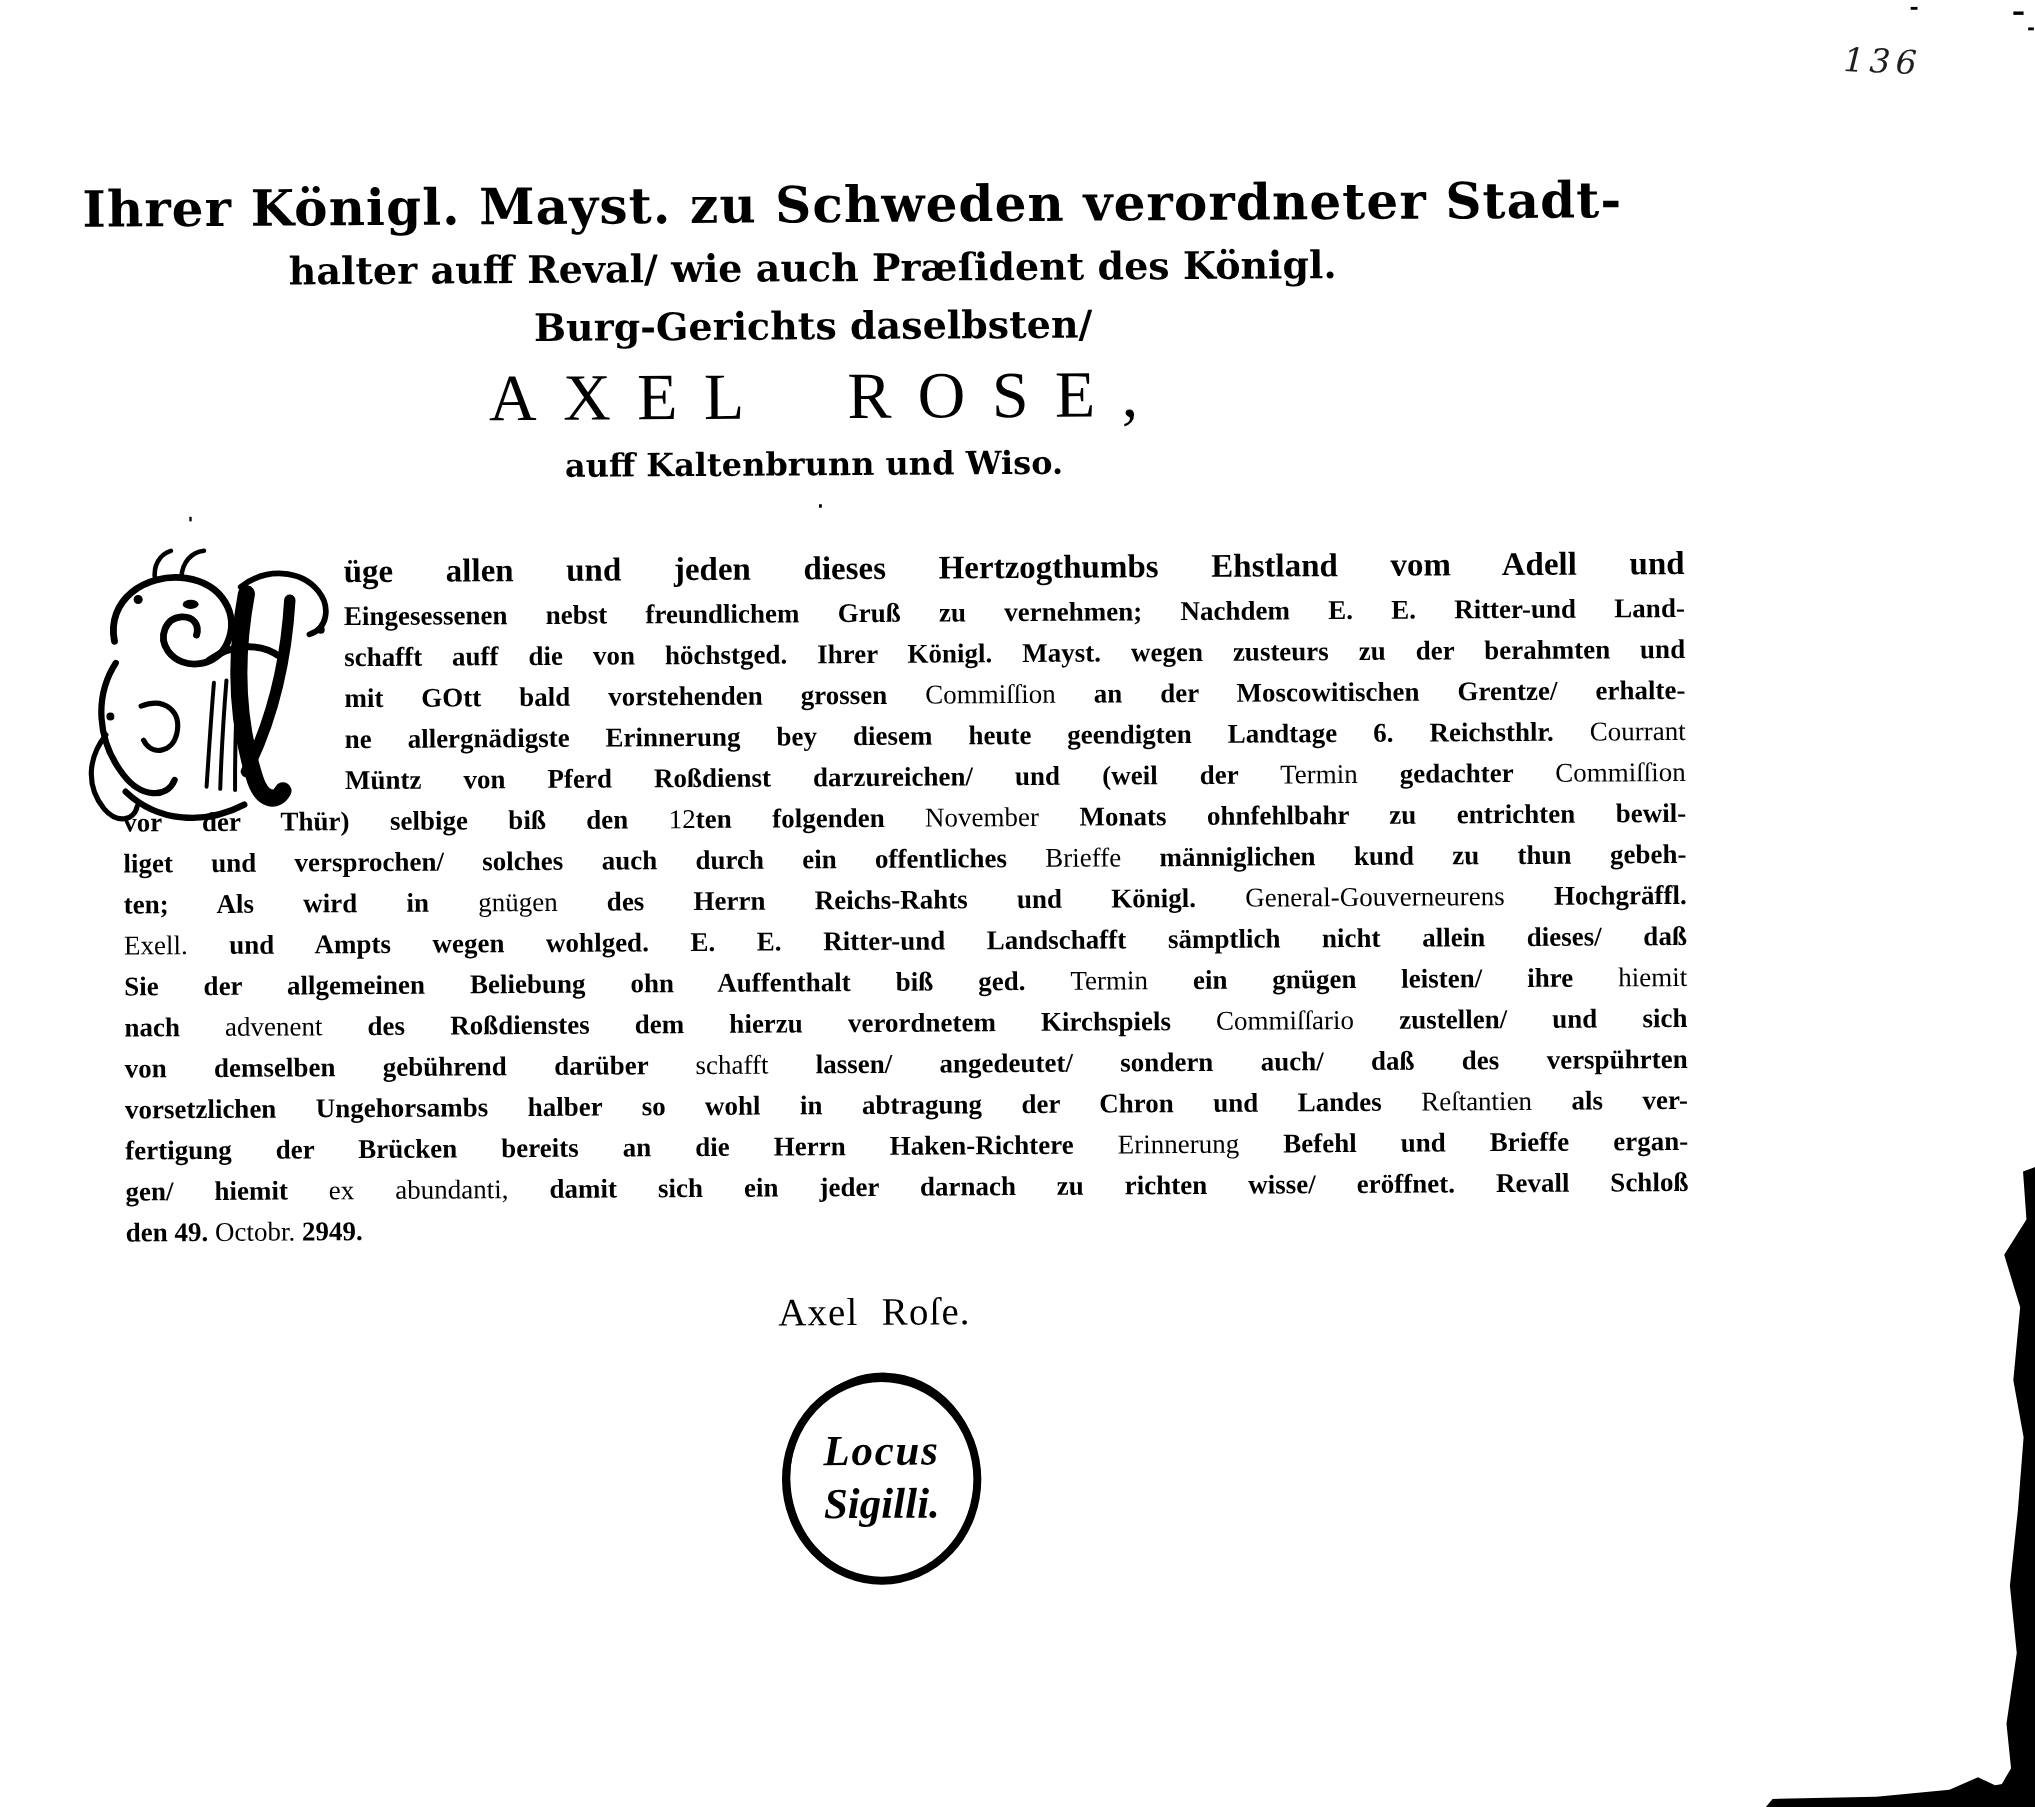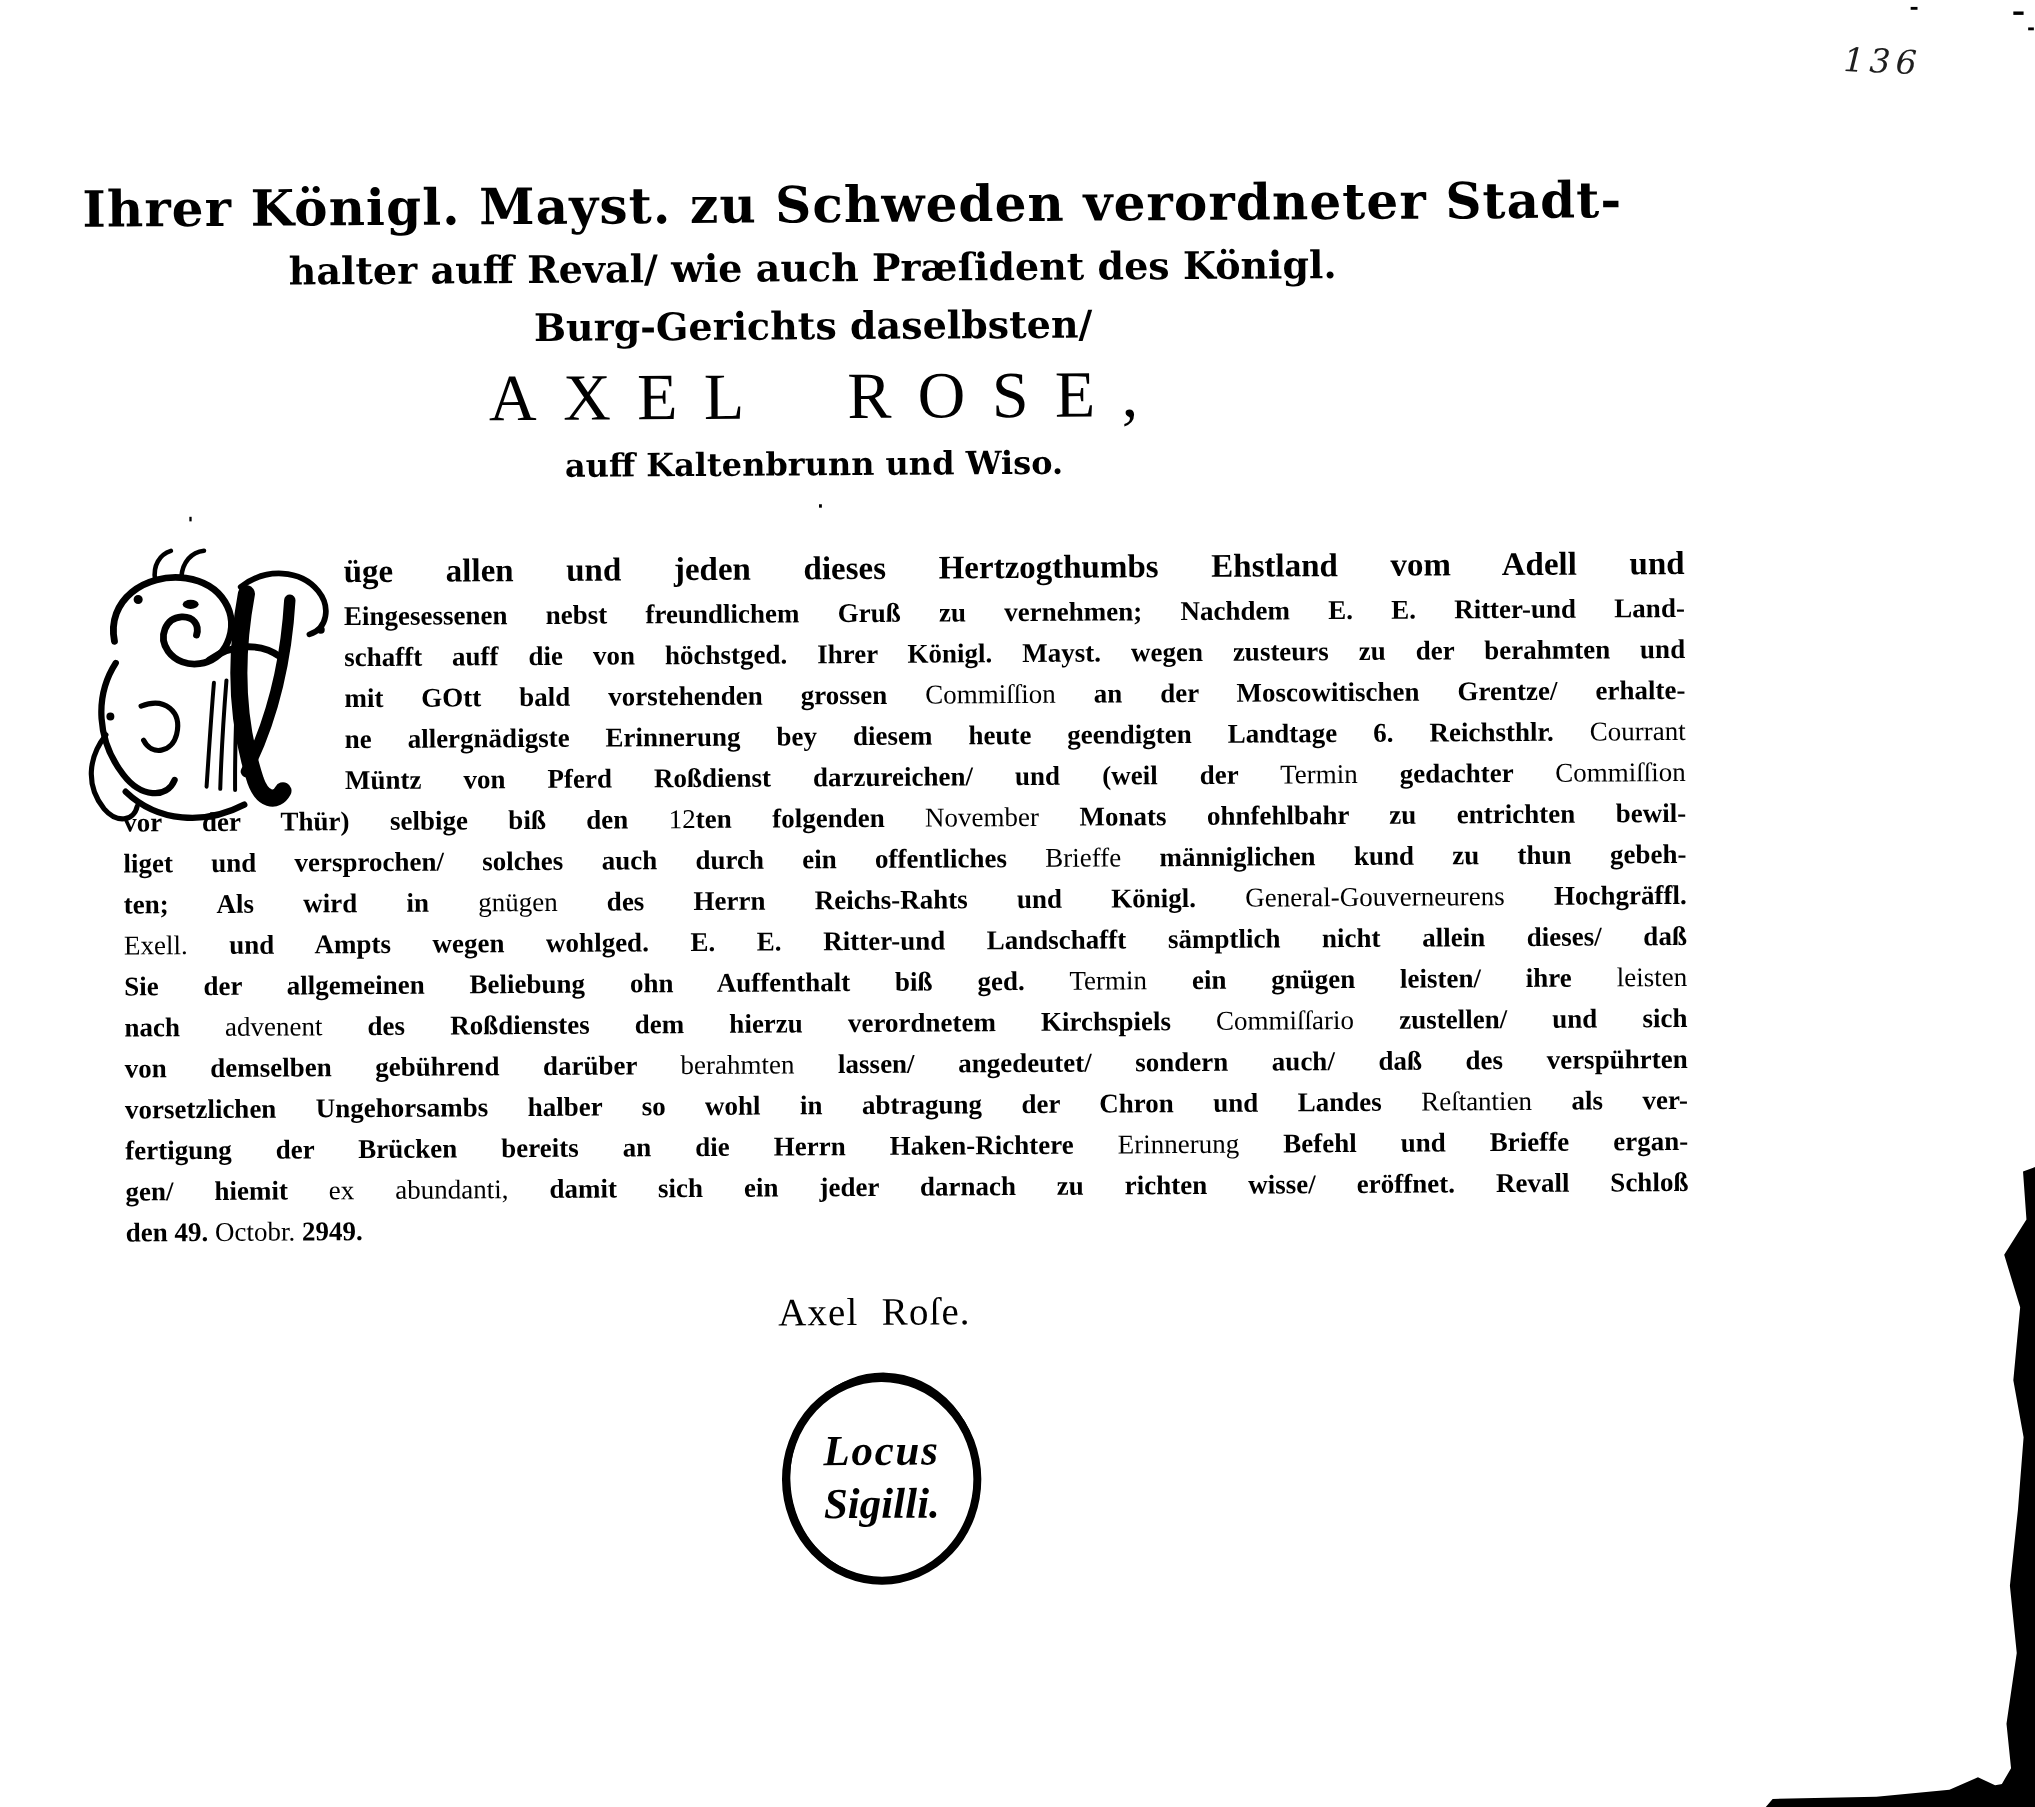--- a/index.html
+++ b/index.html
@@ -94,23 +94,23 @@
     <div class="body-line first-line"><span class="fraktur">üge allen und jeden dieses Hertzogthumbs Ehstland vom Adell und</span></div>
         <div class="body-line"><span class="fraktur">Eingesessenen nebst freundlichem Gruß zu vernehmen; Nachdem E. E. Ritter-und Land-</span></div>
         <div class="body-line"><span class="fraktur">schafft auff die von höchstged. Ihrer Königl. Mayst. wegen zusteurs zu der berahmten und</span></div>
         <div class="body-line"><span class="fraktur">mit GOtt bald vorstehenden grossen </span><span class="antiqua">Commiſſion</span><span class="fraktur"> an der Moscowitischen Grentze/ erhalte-</span></div>
         <div class="body-line"><span class="fraktur">ne allergnädigste Erinnerung bey diesem heute geendigten Landtage 6. Reichsthlr. </span><span class="antiqua">Courrant</span></div>
         <div class="body-line"><span class="fraktur">Müntz von Pferd Roßdienst darzureichen/ und (weil der </span><span class="antiqua">Termin</span><span class="fraktur"> gedachter </span><span class="antiqua">Commiſſion</span></div>
         <div class="body-line"><span class="fraktur">vor der Thür) selbige biß den </span><span class="antiqua">12</span><span class="fraktur">ten folgenden </span><span class="antiqua">November</span><span class="fraktur"> Monats ohnfehlbahr zu entrichten bewil-</span></div>
         <div class="body-line"><span class="fraktur">liget und versprochen/ solches auch durch ein offentliches </span><span class="antiqua">Brieffe</span><span class="fraktur"> männiglichen kund zu thun gebeh-</span></div>
         <div class="body-line"><span class="fraktur">ten; Als wird in </span><span class="antiqua">gnügen</span><span class="fraktur"> des Herrn Reichs-Rahts und Königl. </span><span class="antiqua">General-Gouverneurens</span><span class="fraktur"> Hochgräffl.</span></div>
         <div class="body-line"><span class="antiqua">Exell.</span><span class="fraktur"> und Ampts wegen wohlged. E. E. Ritter-und Landschafft sämptlich nicht allein dieses/ daß</span></div>
-        <div class="body-line"><span class="fraktur">Sie der allgemeinen Beliebung ohn Auffenthalt biß ged. </span><span class="antiqua">Termin</span><span class="fraktur"> ein gnügen leisten/ ihre </span><span class="antiqua">leisten</span></div>
+        <div class="body-line"><span class="fraktur">Sie der allgemeinen Beliebung ohn Auffenthalt biß ged. </span><span class="antiqua">Termin</span><span class="fraktur"> ein gnügen leisten/ ihre </span><span class="antiqua">hiemit</span></div>
         <div class="body-line"><span class="fraktur">nach </span><span class="antiqua">advenent</span><span class="fraktur"> des Roßdienstes dem hierzu verordnetem Kirchspiels </span><span class="antiqua">Commiſſario</span><span class="fraktur"> zustellen/ und sich</span></div>
-        <div class="body-line"><span class="fraktur">von demselben gebührend darüber </span><span class="antiqua">berahmten</span><span class="fraktur"> lassen/ angedeutet/ sondern auch/ daß des verspührten</span></div>
+        <div class="body-line"><span class="fraktur">von demselben gebührend darüber </span><span class="antiqua">schafft</span><span class="fraktur"> lassen/ angedeutet/ sondern auch/ daß des verspührten</span></div>
         <div class="body-line"><span class="fraktur">vorsetzlichen Ungehorsambs halber so wohl in abtragung der Chron und Landes </span><span class="antiqua">Reſtantien</span><span class="fraktur"> als ver-</span></div>
         <div class="body-line"><span class="fraktur">fertigung der Brücken bereits an die Herrn Haken-Richtere </span><span class="antiqua">Erinnerung</span><span class="fraktur"> Befehl und Brieffe ergan-</span></div>
         <div class="body-line"><span class="fraktur">gen/ hiemit </span><span class="antiqua">ex abundanti,</span><span class="fraktur"> damit sich ein jeder darnach zu richten wisse/ eröffnet.    Revall Schloß</span></div>
         <div class="body-line no-justify"><span class="fraktur">den 49. </span><span class="antiqua">Octobr.</span><span class="fraktur"> 2949.</span></div>
       </div>
 
     <div class="signature">Axel Roſe.</div>
 
     <div class="seal">
       <svg width="205" height="217" viewBox="0 0 360 380">

